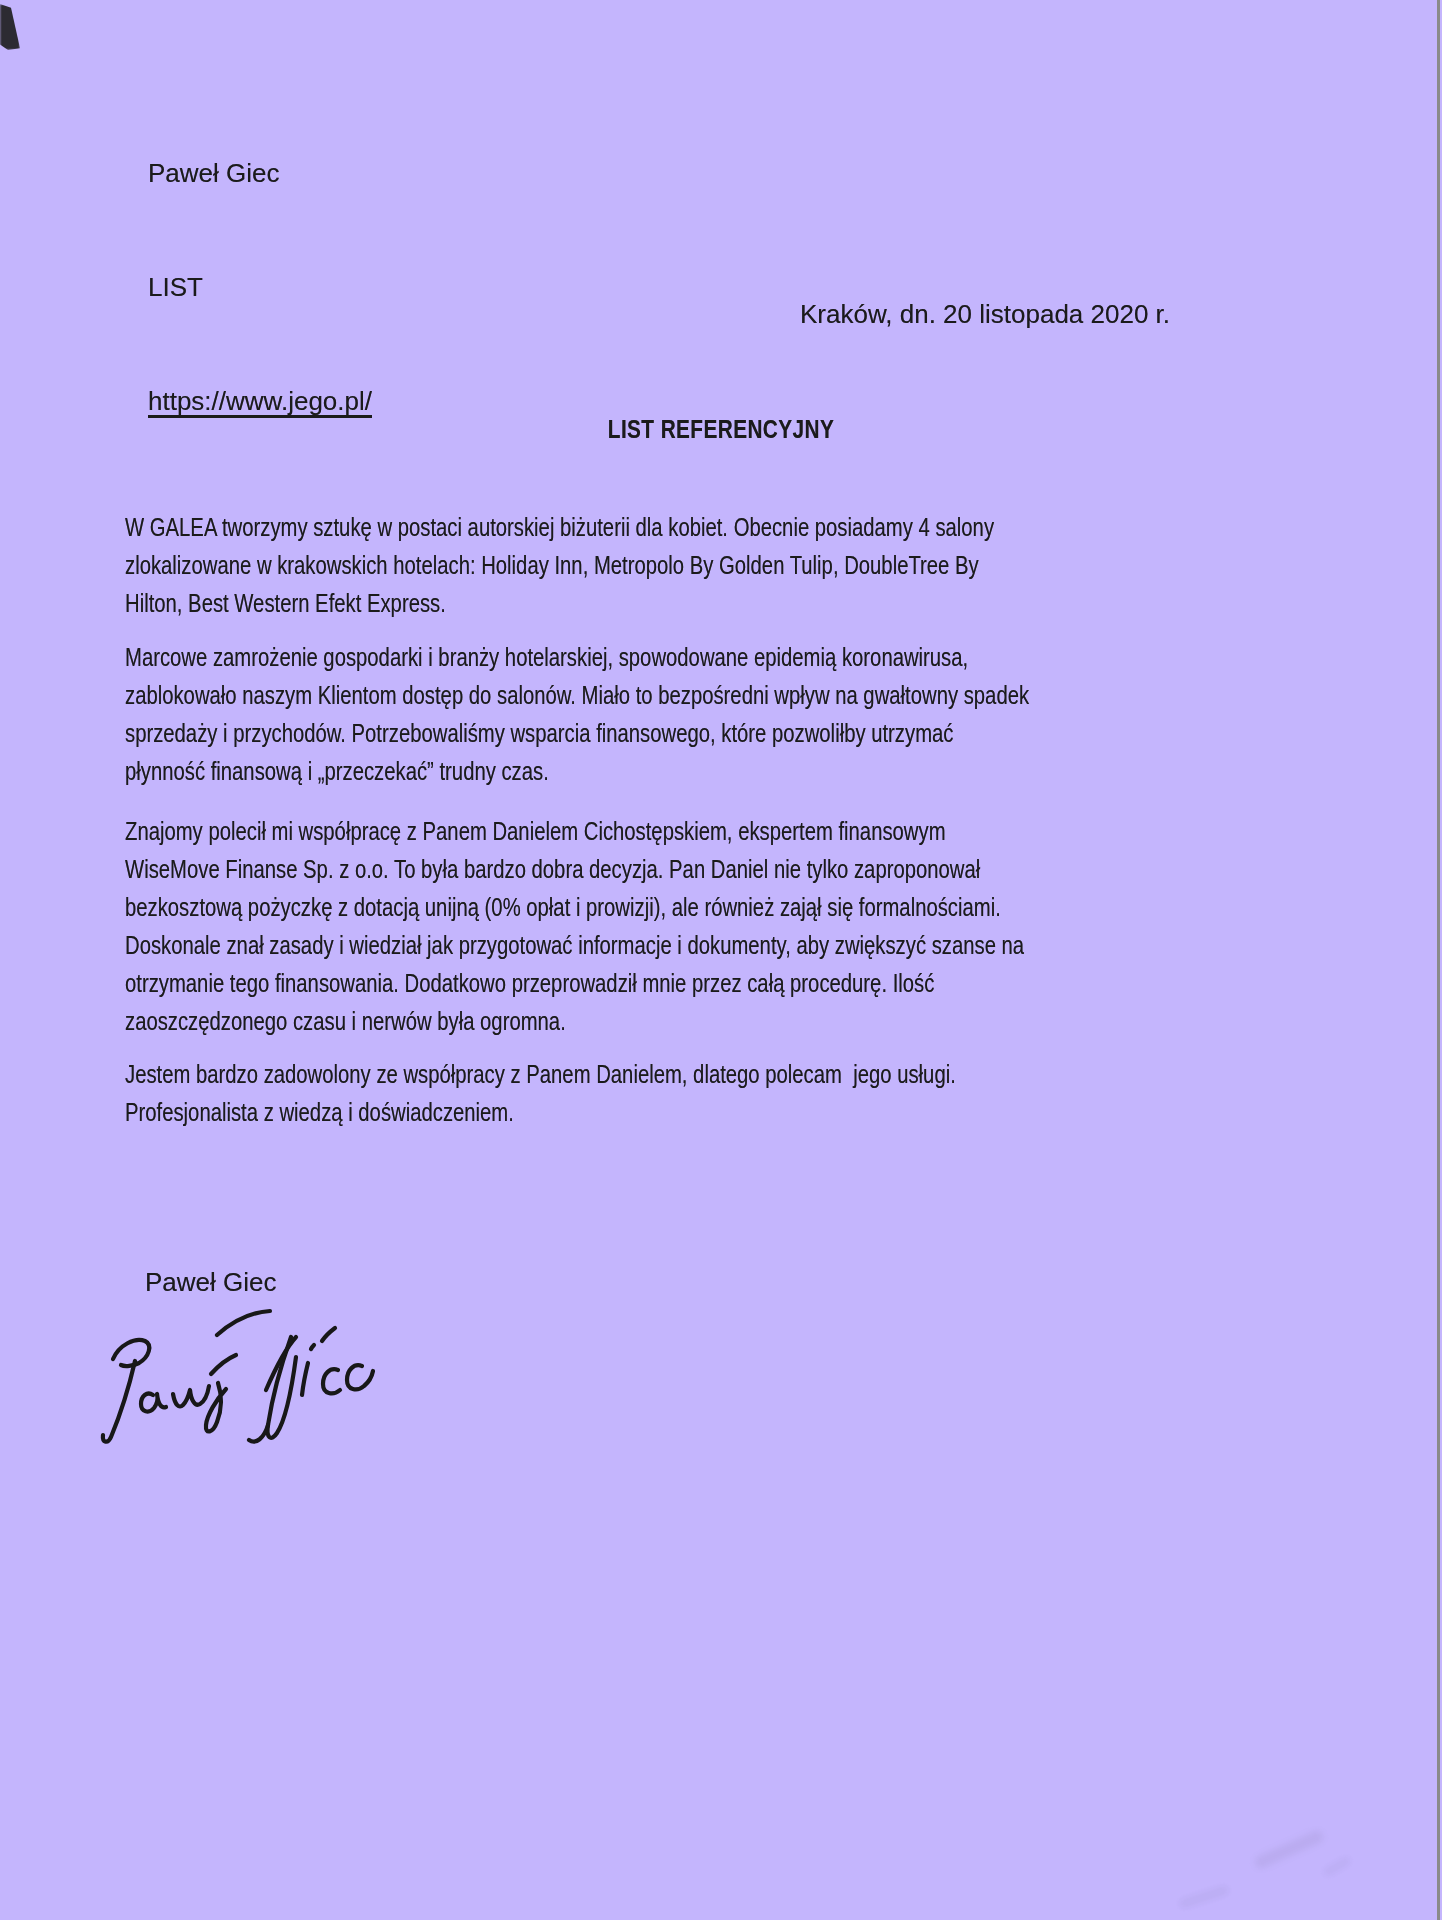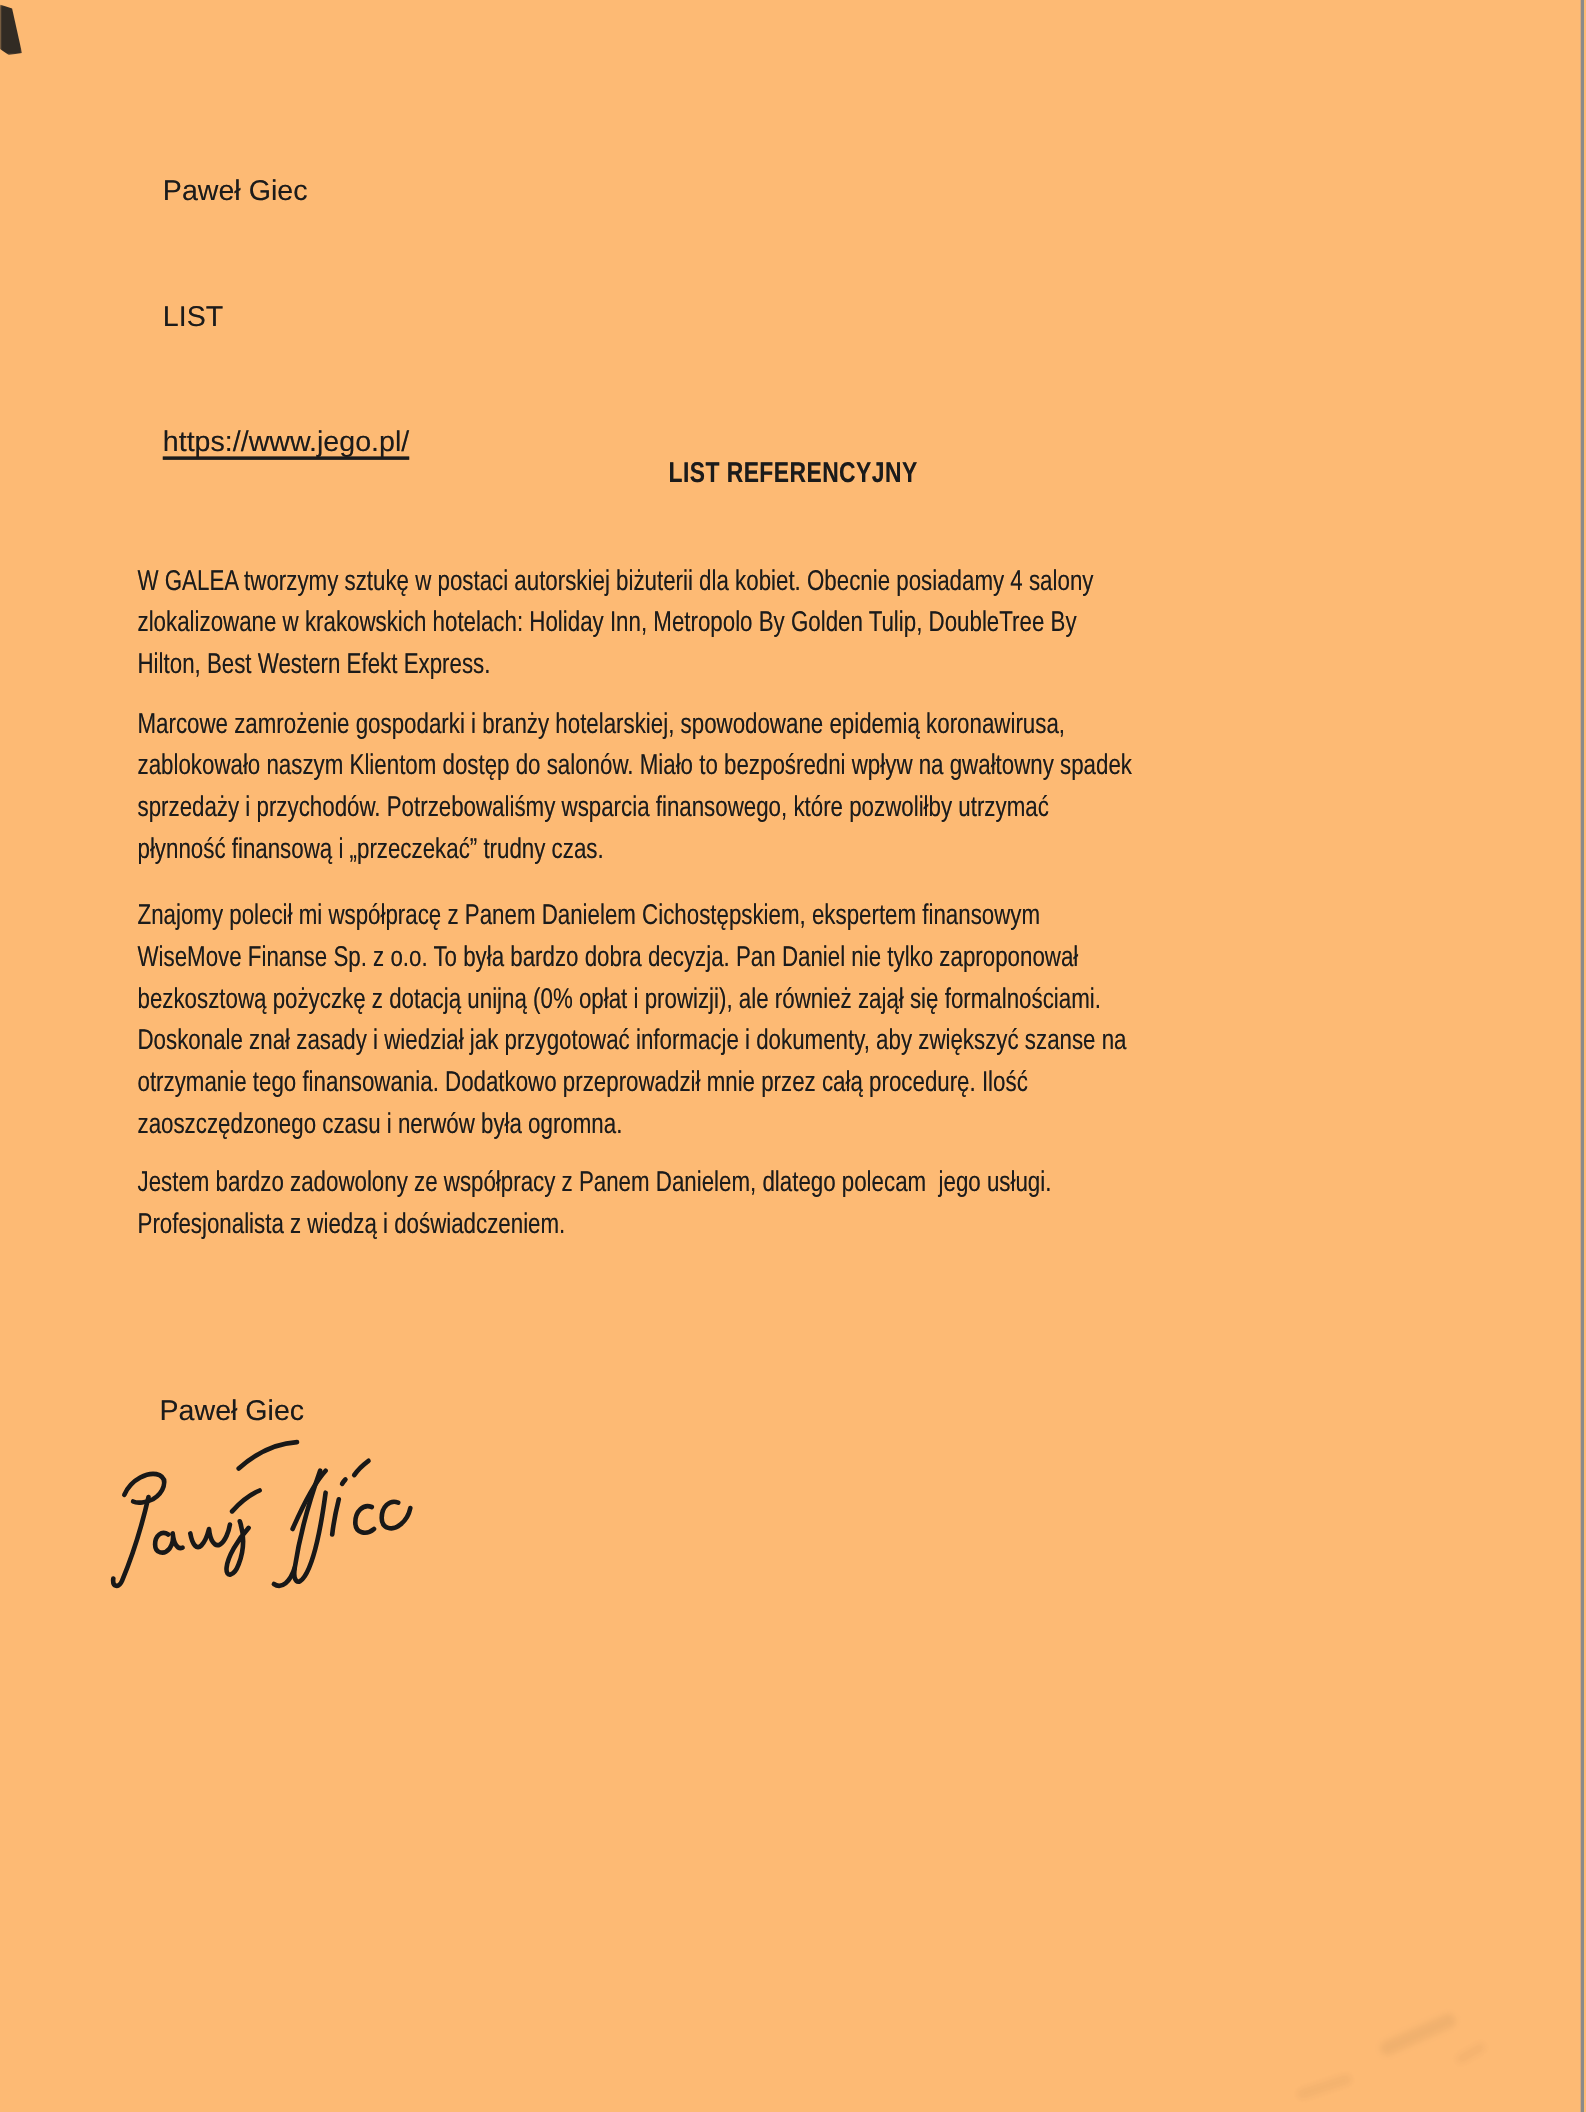--- a/index.html
+++ b/index.html
@@ -4,21 +4,21 @@
 <style>
   html,body{margin:0;padding:0;}
   body{
     width:1442px;height:1920px;
     background:#ffffff;
     overflow:hidden;
     font-family:"Liberation Sans","DejaVu Sans",sans-serif;
     color:#1b1b1b;
     position:relative;
   }
-  .page{position:absolute;inset:0;background:#fdba74;}
+  .page{position:absolute;inset:0;background:#c4b5fd;}
   .txt{
     position:absolute;
     font-size:26px;
     line-height:38px;
     color:#1b1b1b;
     text-shadow:0 0 0.6px rgba(20,20,20,0.45);
     white-space:pre-wrap;
   }
   .sender{left:148px;top:78px;}
   .sender .url{
@@ -66,20 +66,21 @@
 <body>
 
 <div class="page">
 
   <div class="txt sender">
     <div>Paweł Giec</div>
     <div>LIST</div>
     <div class="url">https://www.jego.pl/</div>
   </div>
 
+  <div class="txt dateline">Kraków, dn. 20 listopada 2020 r.</div>
 
   <div class="txt title">LIST REFERENCYJNY</div>
 
   <div class="txt para p1">W GALEA tworzymy sztukę w postaci autorskiej biżuterii dla kobiet. Obecnie posiadamy 4 salony
 zlokalizowane w krakowskich hotelach: Holiday Inn, Metropolo By Golden Tulip, DoubleTree By
 Hilton, Best Western Efekt Express.</div>
   <div class="txt para p2">Marcowe zamrożenie gospodarki i branży hotelarskiej, spowodowane epidemią koronawirusa,
 zablokowało naszym Klientom dostęp do salonów. Miało to bezpośredni wpływ na gwałtowny spadek
 sprzedaży i przychodów. Potrzebowaliśmy wsparcia finansowego, które pozwoliłby utrzymać
 płynność finansową i „przeczekać” trudny czas.</div>

